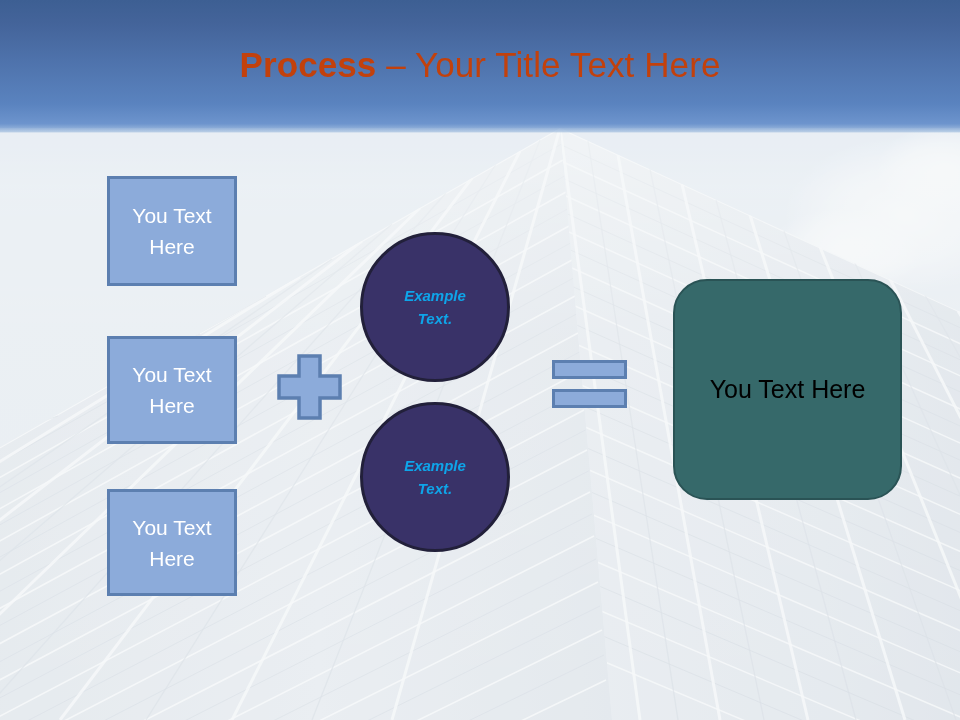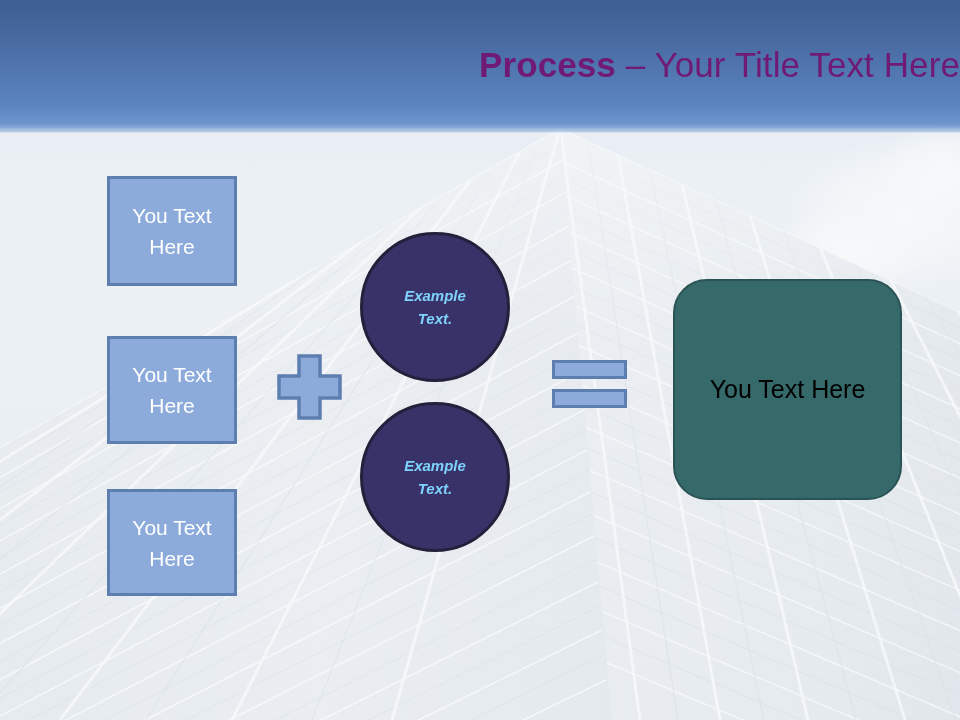--- a/index.html
+++ b/index.html
@@ -52,22 +52,22 @@
         #5a83bf 78%,
         #6d94cd 93%,
         rgba(140,175,216,0.55) 99%,
         rgba(190,210,235,0.0) 100%);
   }
   .title-text {
     position: absolute;
     left: 0;
     top: 44px;
     width: 960px;
-    text-align: right;
-    color: #701a75;
+    text-align: center;
+    color: #c2410c;
     font-size: 35px;
     letter-spacing: 0.1px;
     line-height: 42px;
     white-space: nowrap;
   }
   .title-text .strong { font-weight: bold; }
   .title-text .light  { font-weight: normal; }
 
   
   .blue-box {
@@ -86,21 +86,21 @@
 
   .circle {
     position: absolute;
     border-radius: 50%;
     background: #393268;
     border: 3px solid #22203a;
     box-sizing: border-box;
     display: flex;
     align-items: center;
     justify-content: center;
-    color: #7dd3fc;
+    color: #0ea5e9;
     font-size: 15px;
     font-weight: bold;
     font-style: italic;
     line-height: 23px;
     text-align: center;
   }
 
   .green-box {
     position: absolute;
     background: #36696a;

